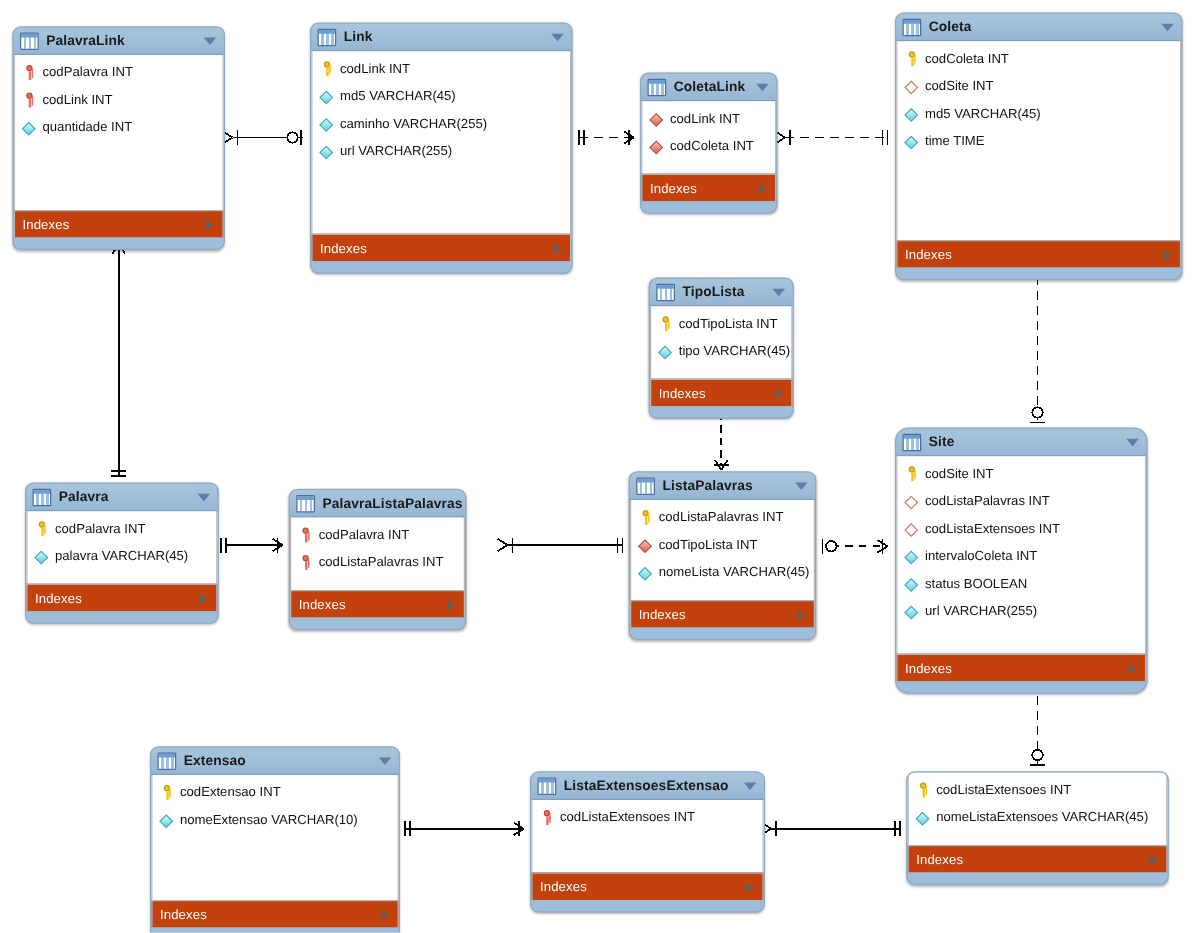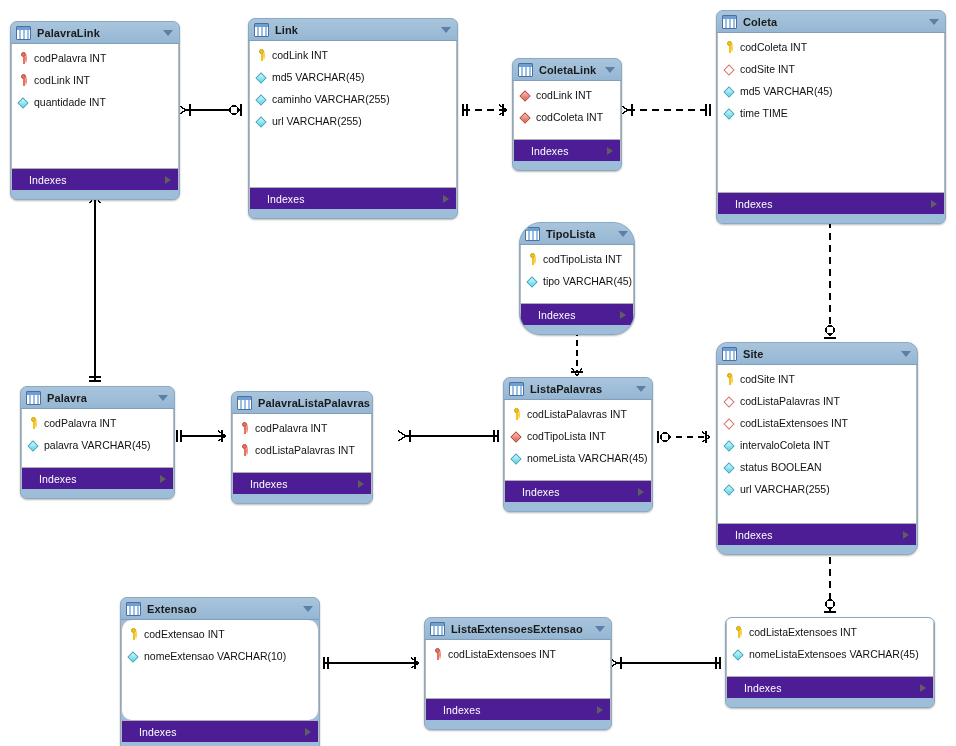--- a/index.html
+++ b/index.html
@@ -113,26 +113,26 @@
   .ico-fkn::before{
     content:"";position:absolute;left:1px;top:2.5px;
     width:8px;height:8px;
     background:#ffffff;
     border:1px solid #d2796b;box-sizing:border-box;
     transform:rotate(45deg);
   }
 
   .tbl-foot{
     height:22px;
-    background:#4c1d95;
+    background:#c2410c;
     border-top:1px solid #b0b0b0;
     border-left:1px solid #b9b9b9;
     border-right:1px solid #b9b9b9;
     display:flex;align-items:center;
-    padding:0 7px 0 17px;
+    padding:0 7px 0 6px;
     box-sizing:border-box;
   }
   .foot-lbl{font-size:10.5px;color:#ffffff;flex:1 1 auto;letter-spacing:.1px;}
   .foot-arrow{
     width:0;height:0;
     border-top:4.5px solid transparent;
     border-bottom:4.5px solid transparent;
     border-left:6px solid #5f5f5f;
   }
   .tbl-tail{height:9px;background:#9ebdd8;}
@@ -348,21 +348,21 @@
             <span class="ico ico-col"></span>
             <span class="col-lbl">time TIME</span>
           </div>
         </div>
         <div class="tbl-foot">
           <span class="foot-lbl">Indexes</span>
           <span class="foot-arrow"></span>
         </div>
         <div class="tbl-tail"></div>
       </div>
-      <div class="tbl" style="left: 519px; top: 222px; width: 116px; border-radius: 22px;">
+      <div class="tbl" style="left: 519px; top: 222px; width: 116px;">
         <div class="tbl-hdr">
           <span class="tbl-ico"></span>
           <span class="tbl-name">TipoLista</span>
           <span class="caret"></span>
         </div>
         <div class="tbl-body" style="height: 52px;">
           <div class="col">
             <span class="ico ico-pk"></span>
             <span class="col-lbl">codTipoLista INT</span>
           </div>
@@ -484,21 +484,21 @@
           <span class="foot-arrow"></span>
         </div>
         <div class="tbl-tail"></div>
       </div>
       <div class="tbl" style="left: 120px; top: 597px; width: 200px;">
         <div class="tbl-hdr">
           <span class="tbl-ico"></span>
           <span class="tbl-name">Extensao</span>
           <span class="caret"></span>
         </div>
-        <div class="tbl-body" style="height: 94px; border-radius: 10px;">
+        <div class="tbl-body" style="height: 94px;">
           <div class="col">
             <span class="ico ico-pk"></span>
             <span class="col-lbl">codExtensao INT</span>
           </div>
           <div class="col">
             <span class="ico ico-col"></span>
             <span class="col-lbl">nomeExtensao VARCHAR(10)</span>
           </div>
         </div>
         <div class="tbl-foot">

